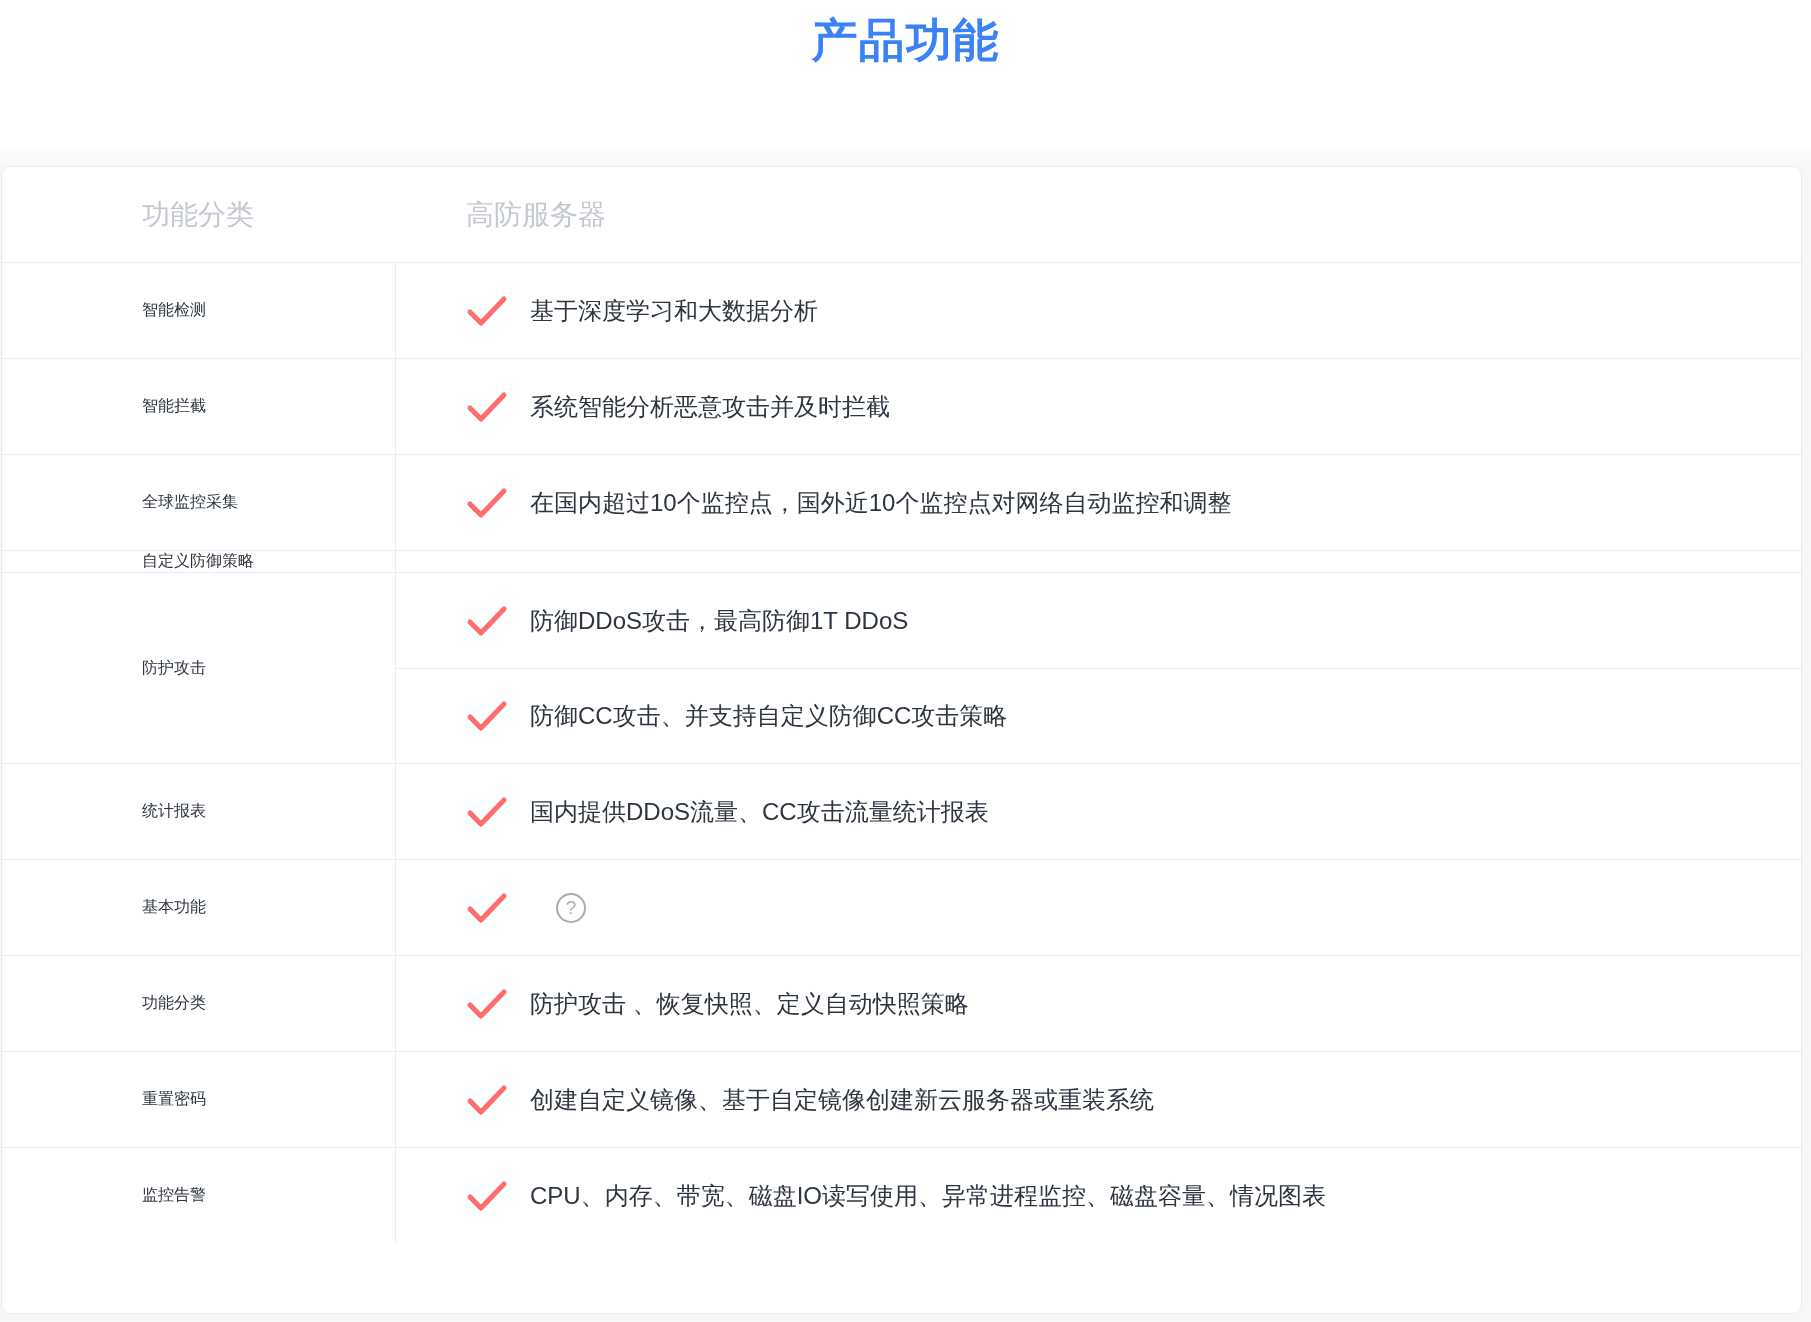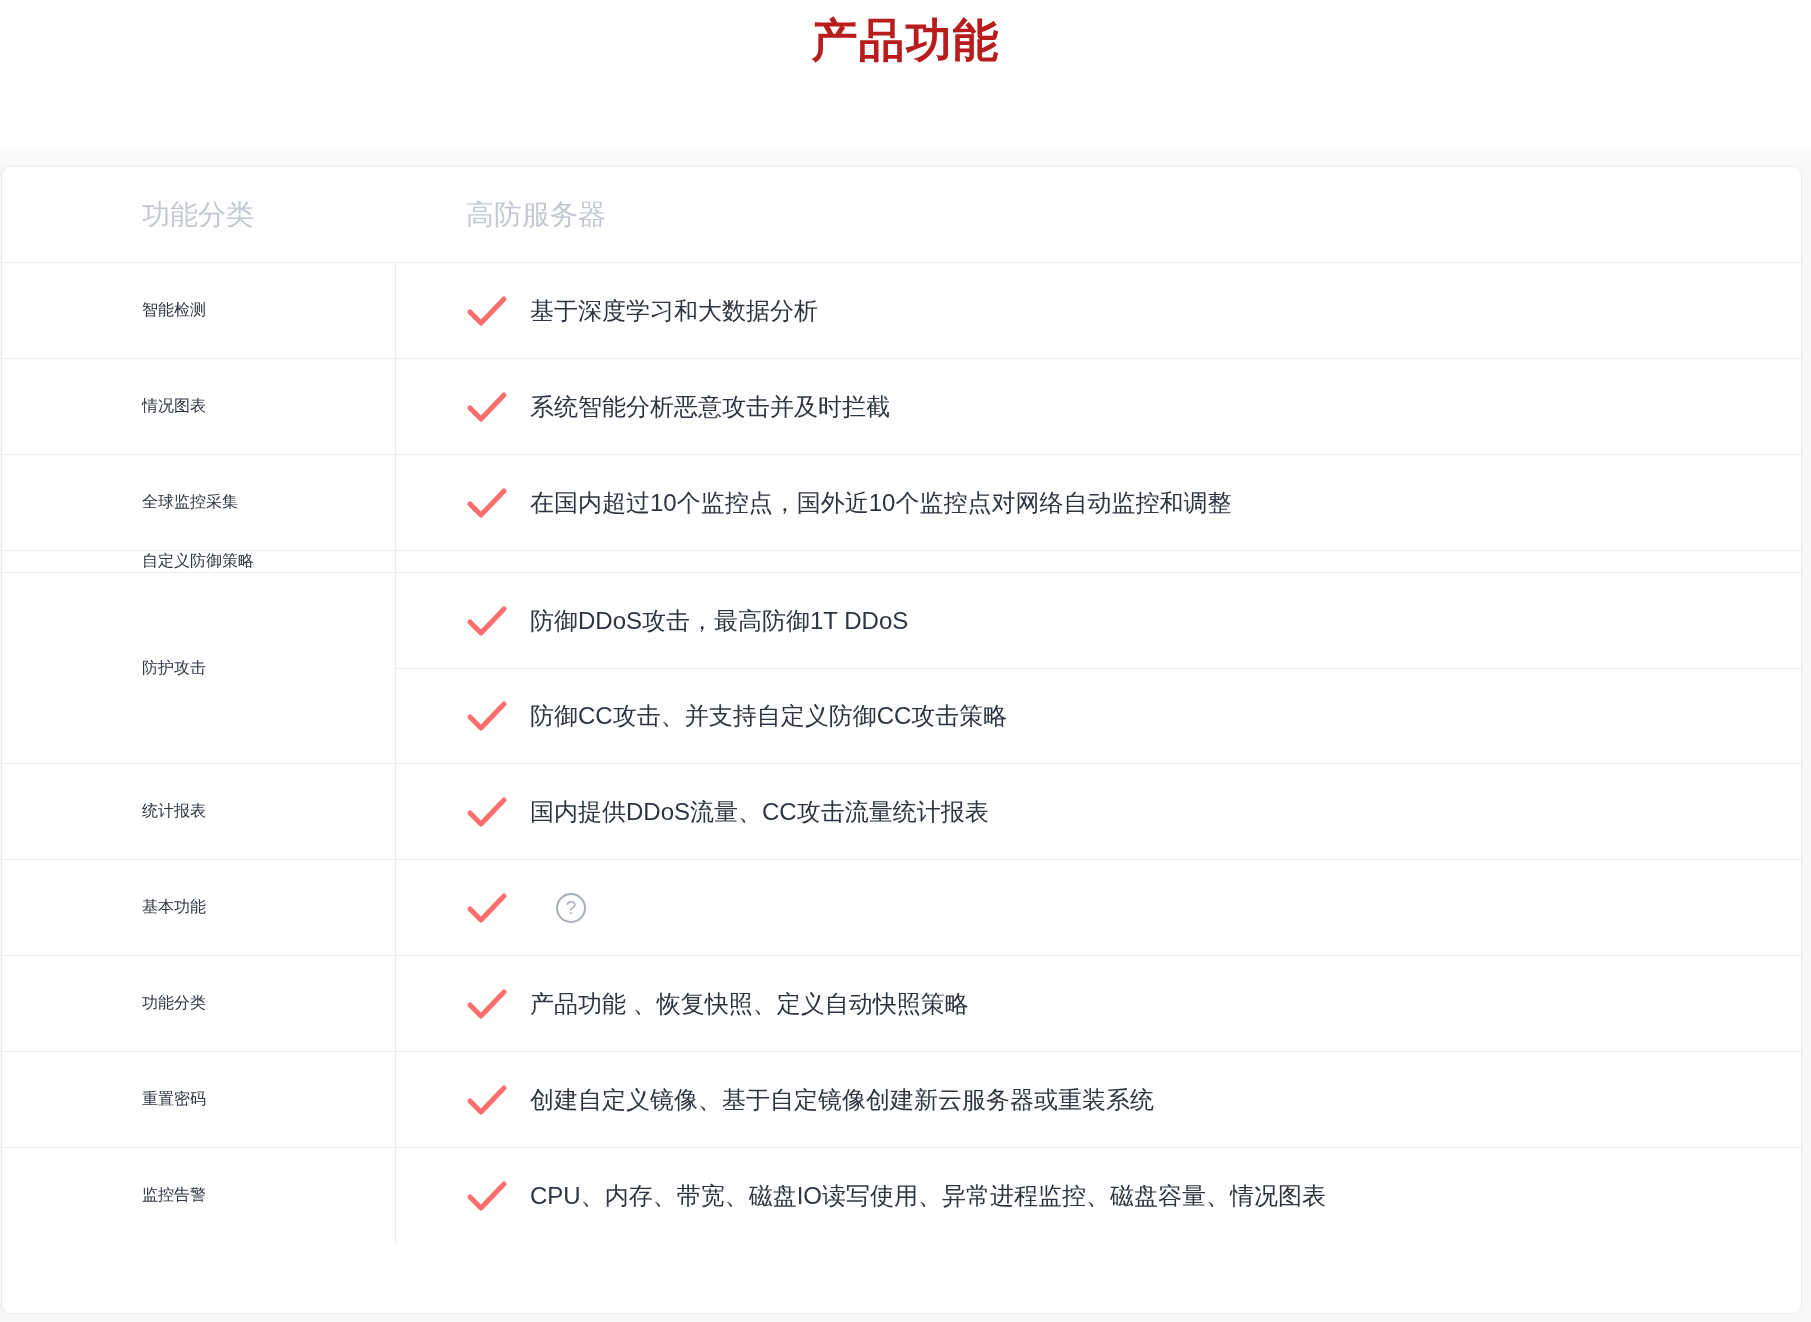--- a/index.html
+++ b/index.html
@@ -9,21 +9,21 @@
     background: #ffffff;
     overflow: hidden;
     position: relative;
   }
   .page-title {
     position: absolute;
     top: 10px; left: 0; width: 100%;
     text-align: center;
     font-size: 46px;
     font-weight: 600;
-    color: #b91c1c;
+    color: #3b82f6;
     letter-spacing: 1px;
   }
   .gray-band {
     position: absolute;
     left: 0; right: 0;
     top: 146px; bottom: 0;
     background: linear-gradient(to bottom, #fdfdfe 0px, #f6f7f9 26px, #f6f7f9 100%);
   }
   .card {
     position: absolute;
@@ -90,21 +90,21 @@
         <div class="content-cell">
           <div class="check-item">
             <svg class="check-icon" viewBox="0 0 42 32">
               <polyline points="4,17 15,28 38,4" fill="none" stroke="#fc6d6d" stroke-width="5" stroke-linecap="round" stroke-linejoin="round"></polyline>
             </svg>
             <span class="item-text">基于深度学习和大数据分析</span>
           </div>
         </div>
       </div>
       <div class="t-row">
-        <div class="label-cell">情况图表</div>
+        <div class="label-cell">智能拦截</div>
         <div class="content-cell">
           <div class="check-item">
             <svg class="check-icon" viewBox="0 0 42 32">
               <polyline points="4,17 15,28 38,4" fill="none" stroke="#fc6d6d" stroke-width="5" stroke-linecap="round" stroke-linejoin="round"></polyline>
             </svg>
             <span class="item-text">系统智能分析恶意攻击并及时拦截</span>
           </div>
         </div>
       </div>
       <div class="t-row">
@@ -160,21 +160,21 @@
           </div>
         </div>
       </div>
       <div class="t-row">
         <div class="label-cell">功能分类</div>
         <div class="content-cell">
           <div class="check-item">
             <svg class="check-icon" viewBox="0 0 42 32">
               <polyline points="4,17 15,28 38,4" fill="none" stroke="#fc6d6d" stroke-width="5" stroke-linecap="round" stroke-linejoin="round"></polyline>
             </svg>
-            <span class="item-text">产品功能 、恢复快照、定义自动快照策略</span>
+            <span class="item-text">防护攻击 、恢复快照、定义自动快照策略</span>
           </div>
         </div>
       </div>
       <div class="t-row">
         <div class="label-cell">重置密码</div>
         <div class="content-cell">
           <div class="check-item">
             <svg class="check-icon" viewBox="0 0 42 32">
               <polyline points="4,17 15,28 38,4" fill="none" stroke="#fc6d6d" stroke-width="5" stroke-linecap="round" stroke-linejoin="round"></polyline>
             </svg>

